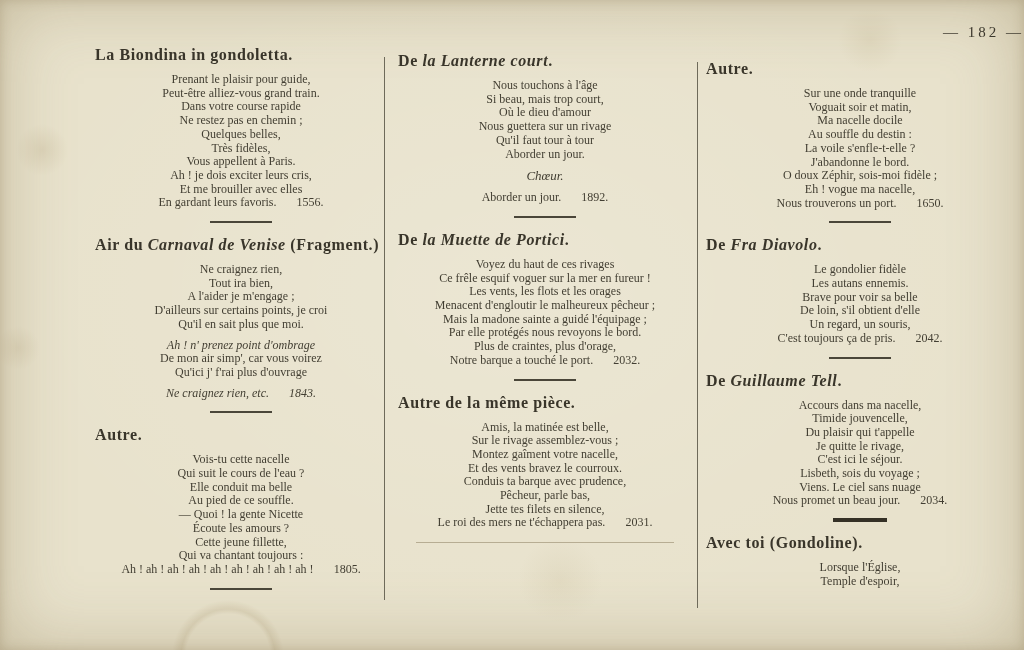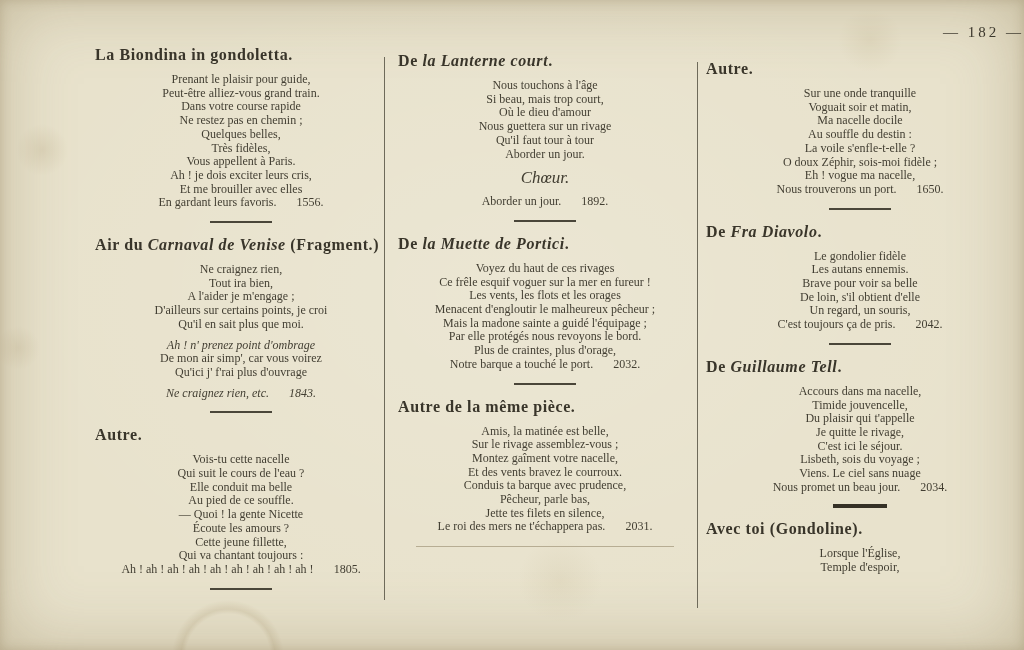--- a/index.html
+++ b/index.html
@@ -39,21 +39,21 @@
   }
   .it{font-style:italic;}
   .line{
     text-align:center;
     font-size:12px;
     line-height:13.7px;
     white-space:nowrap;
   }
   .line.gap{margin-top:7px;font-style:italic;}
   .chorus{
-    text-align:center;font-style:italic;font-size:17px;
+    text-align:center;font-style:italic;font-size:13px;
     margin:7px 0 7px 0;
   }
   .num{margin-left:20px;}
   .rule{
     width:62px;margin:11px auto 13px auto;
     border:0;border-top:2px solid #4a4639;
   }
   .rule.long{
     width:88%;border-top:1px solid #b7ad93;
     margin:12px auto 14px auto;
@@ -156,20 +156,21 @@
       <div class="rule long"></div>
     </div>
   <div class="col" id="column-3">
       <div class="poem">
         <div class="poem-title"><span>Autre.</span></div>
         <div class="line">Sur une onde tranquille</div>
         <div class="line">Voguait soir et matin,</div>
         <div class="line">Ma nacelle docile</div>
         <div class="line">Au souffle du destin :</div>
         <div class="line">La voile s'enfle-t-elle ?</div>
+        <div class="line">J'abandonne le bord.</div>
         <div class="line">O doux Zéphir, sois-moi fidèle ;</div>
         <div class="line">Eh ! vogue ma nacelle,</div>
         <div class="line">Nous trouverons un port.<span class="num">1650.</span></div>
       </div>
       <div class="rule"></div>
       <div class="poem">
         <div class="poem-title"><span>De </span><span class="it">Fra Diavolo</span><span>.</span></div>
         <div class="line">Le gondolier fidèle</div>
         <div class="line">Les autans ennemis.</div>
         <div class="line">Brave pour voir sa belle</div>

